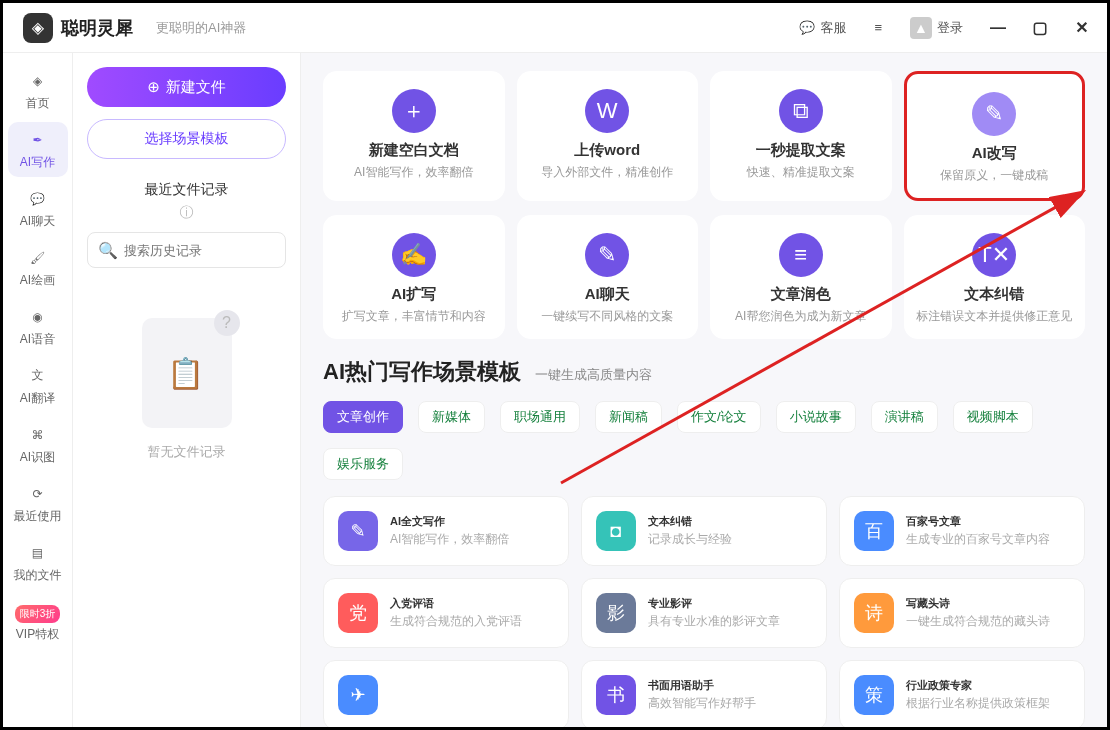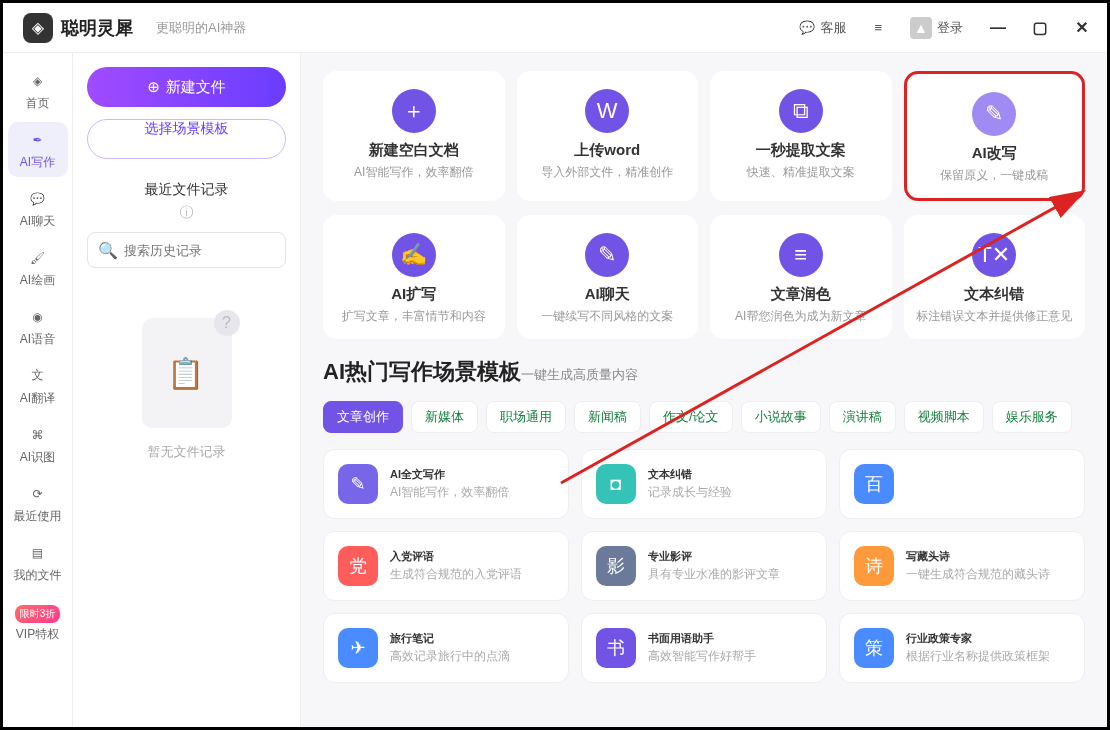--- a/index.html
+++ b/index.html
@@ -14,37 +14,37 @@
 .avatar-ph { width: 22px; height: 22px; background: #ccc; border-radius: 4px; display:flex;align-items:center;justify-content:center;color:#fff;font-size:14px;}
 .win-btn { width: 30px; height: 30px; display: flex; align-items: center; justify-content: center; cursor: pointer; color: #333; font-size: 16px; font-weight: bold; }
 .main-wrap { display: flex; height: calc(100% - 50px); }
 .sidebar { width: 70px; background: #fff; border-right: 1px solid #eee; display: flex; flex-direction: column; align-items: center; padding-top: 10px; }
 .nav-item { width: 60px; height: 55px; display: flex; flex-direction: column; align-items: center; justify-content: center; gap: 3px; cursor: pointer; color: #666; font-size: 12px; border-radius: 10px; margin-bottom: 4px; }
 .nav-item.active { background: #efeffb; color: #7153e5; }
 .nav-icon { width: 22px; height: 22px; display: flex; align-items: center; justify-content: center; }
 .vip-badge { background: linear-gradient(135deg,#ff6b6b,#ff3b8d); color: #fff; font-size: 10px; padding: 2px 5px; border-radius: 8px; margin-top: 4px; }
 .panel-left { width: 228px; background: #fff; border-right: 1px solid #eee; padding: 14px 14px; }
 .btn-primary { background: linear-gradient(90deg,#a04bff,#6a3dff); color: #fff; border: none; border-radius: 22px; height: 40px; width: 100%; font-size: 15px; cursor: pointer; display: flex; align-items: center; justify-content: center; gap: 6px; margin-bottom: 12px; }
-.btn-outline { background: #fff; color: #6a3dff; border: 1.5px solid #c8b9ff; border-radius: 22px; height: 40px; width: 100%; font-size: 14px; cursor: pointer; display: flex; justify-content: center; }
+.btn-outline { background: #fff; color: #6a3dff; border: 1.5px solid #c8b9ff; border-radius: 22px; height: 40px; width: 100%; font-size: 14px; cursor: pointer; display: flex; align-items: center; justify-content: center; }
 .recent-label { margin-top: 22px; display: flex; align-items: center; gap: 5px; font-size: 14px; color: #333; flex-direction: column; }
 .search-wrap { display: flex; align-items: center; gap: 6px; background: #fff; border: 1px solid #e5e5e5; border-radius: 8px; height: 36px; padding: 0 10px; margin-top: 10px; color: #aaa; }
 .search-wrap input { border: none; outline: none; font-size: 13px; flex: 1; background: transparent; }
 .empty-state { margin-top: 50px; display: flex; flex-direction: column; align-items: center; color: #aaa; font-size: 13px; }
 .empty-icon { width: 90px; height: 110px; background: #f3f3f6; border-radius: 10px; position: relative; margin-bottom: 15px; display:flex;align-items:center;justify-content:center;color:#ccc;font-size:30px;}
 .main-area { flex: 1; padding: 18px 22px; overflow-y: auto; position: relative; }
 .row-grid { display: grid; grid-template-columns: repeat(4, 1fr); gap: 12px; margin-bottom: 14px; }
 .feature-card { background: #fff; border-radius: 14px; padding: 18px 10px 14px 10px; display: flex; flex-direction: column; align-items: center; text-align: center; cursor: pointer; }
 .feature-card.highlight { border: 3px solid #d22; }
 .fc-icon { width: 44px; height: 44px; border-radius: 50%; display: flex; align-items: center; justify-content: center; color: #fff; font-size: 22px; margin-bottom: 8px; }
 .fc-title { font-size: 15px; font-weight: bold; color: #333; margin-bottom: 4px; }
 .fc-sub { font-size: 12px; color: #999; }
-.section-head { display: flex; align-items: baseline; margin: 18px 0 14px 0; }
+.section-head { display: flex; align-items: baseline; gap: 14px; margin: 18px 0 14px 0; }
 .section-head h2 { font-size: 22px; color: #222; font-weight: bold; }
 .section-head span { font-size: 13px; color: #888; }
-.tabs { display: flex; gap: 8px; margin-bottom: 16px; flex-wrap: wrap; }
+.tabs { display: flex; gap: 15px; margin-bottom: 16px; flex-wrap: wrap; }
 .tab { background: #fff; border: 1px solid #eee; border-radius: 8px; padding: 6px 13px; font-size: 13px; color: #15803d; cursor: pointer; }
 .tab.active { background: #7153e5; color: #fff; border-color: #7153e5; }
 .scene-grid { display: grid; grid-template-columns: repeat(3, 1fr); gap: 12px; }
 .scene-card { background: #fff; border-radius: 12px; padding: 14px 14px; display: flex; align-items: center; gap: 12px; cursor: pointer; border: 1px solid #eee; }
 .sc-icon { width: 40px; height: 40px; border-radius: 10px; display: flex; align-items: center; justify-content: center; color: #fff; font-size: 18px; flex-shrink: 0; }
 .sc-text h3 { font-size: 11px; color: #333; font-weight: 600; margin-bottom: 2px; }
 .sc-text p { font-size: 12px; color: #aaa; }
 svg.arrow { position: absolute; pointer-events: none; }
 </style>
 </head>
@@ -212,20 +212,24 @@
         </div>
         <div class="scene-card">
           <div class="sc-icon" style="background:#35c3b8">◘</div>
     <div class="sc-text">
             <h3>文本纠错</h3>
             <p>记录成长与经验</p>
           </div>
         </div>
         <div class="scene-card">
           <div class="sc-icon" style="background:#4a8cff">百</div>
+    <div class="sc-text">
+            <h3>百家号文章</h3>
+            <p>生成专业的百家号文章内容</p>
+          </div>
         </div>
         <div class="scene-card">
           <div class="sc-icon" style="background:#ff5c5c">党</div>
     <div class="sc-text">
             <h3>入党评语</h3>
             <p>生成符合规范的入党评语</p>
           </div>
         </div>
         <div class="scene-card">
           <div class="sc-icon" style="background:#6b7a99">影</div>
@@ -236,24 +240,20 @@
         </div>
         <div class="scene-card">
           <div class="sc-icon" style="background:#ff9a3c">诗</div>
     <div class="sc-text">
             <h3>写藏头诗</h3>
             <p>一键生成符合规范的藏头诗</p>
           </div>
         </div>
         <div class="scene-card">
           <div class="sc-icon" style="background:#4a8cff">✈</div>
-    <div class="sc-text">
-            <h3>旅行笔记</h3>
-            <p>高效记录旅行中的点滴</p>
-          </div>
         </div>
         <div class="scene-card">
           <div class="sc-icon" style="background:#7153e5">书</div>
     <div class="sc-text">
             <h3>书面用语助手</h3>
             <p>高效智能写作好帮手</p>
           </div>
         </div>
         <div class="scene-card">
           <div class="sc-icon" style="background:#4a8cff">策</div>

